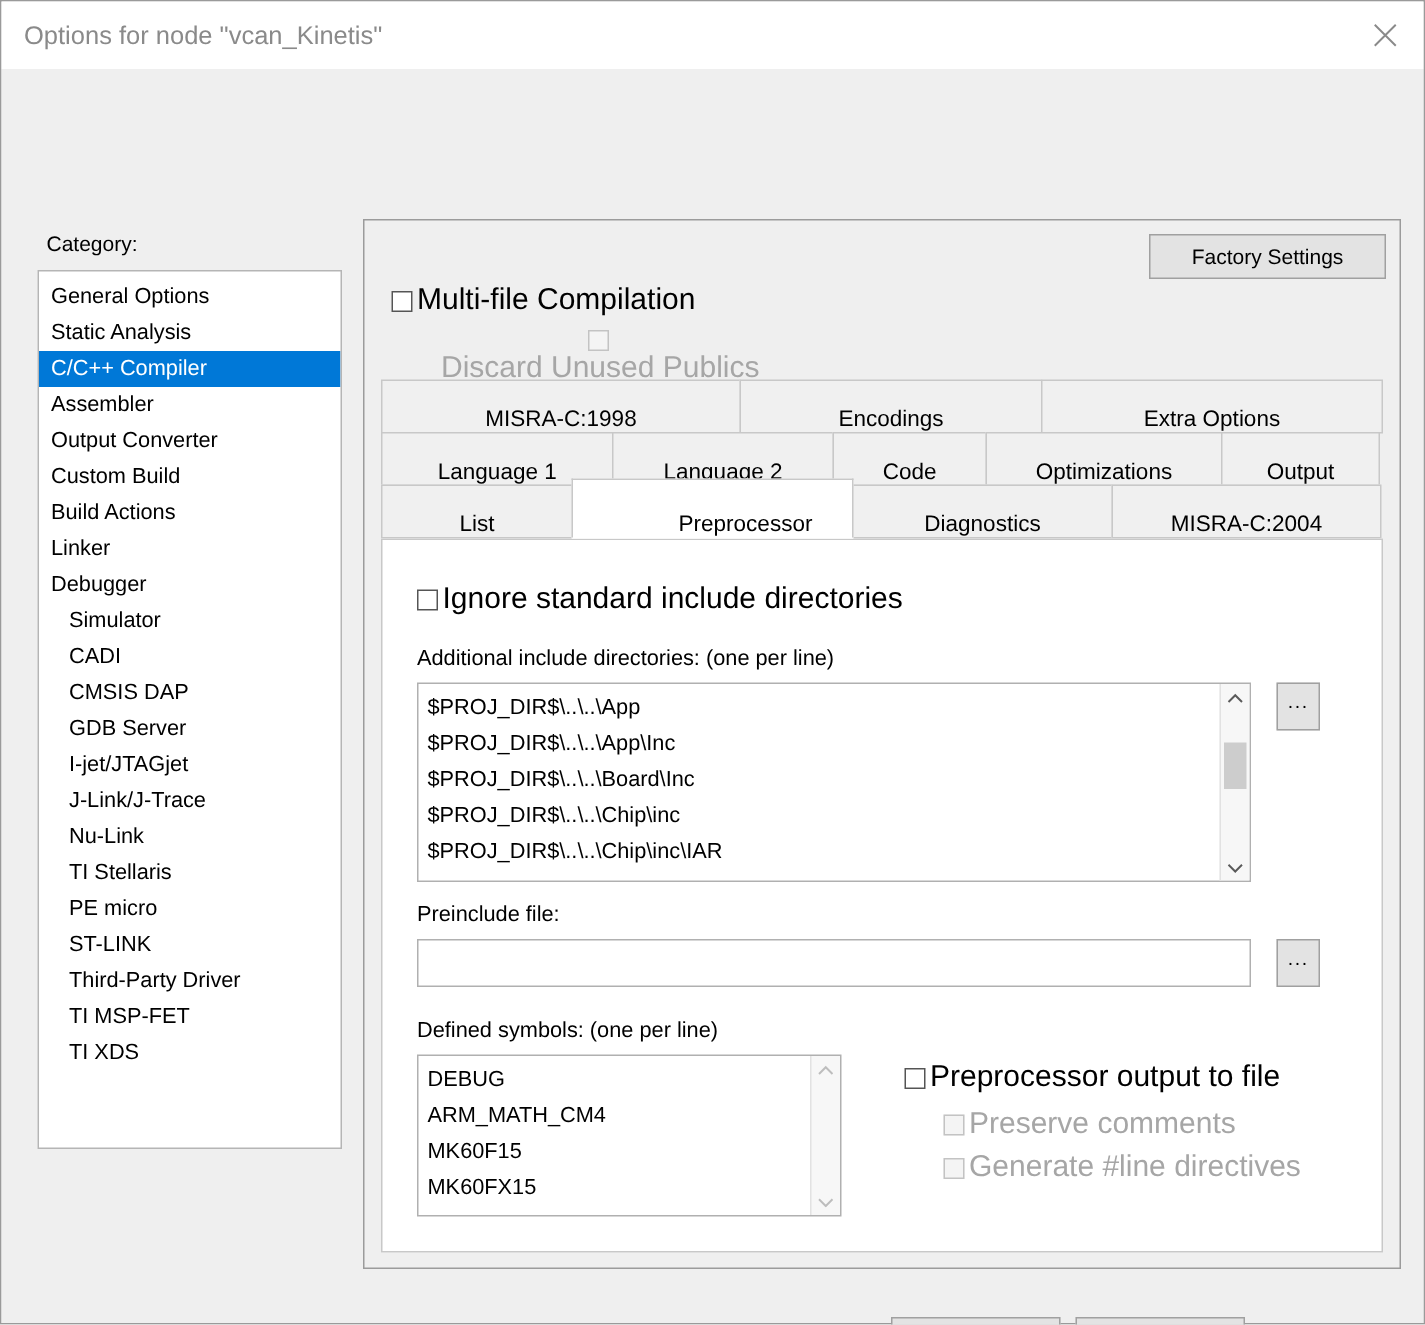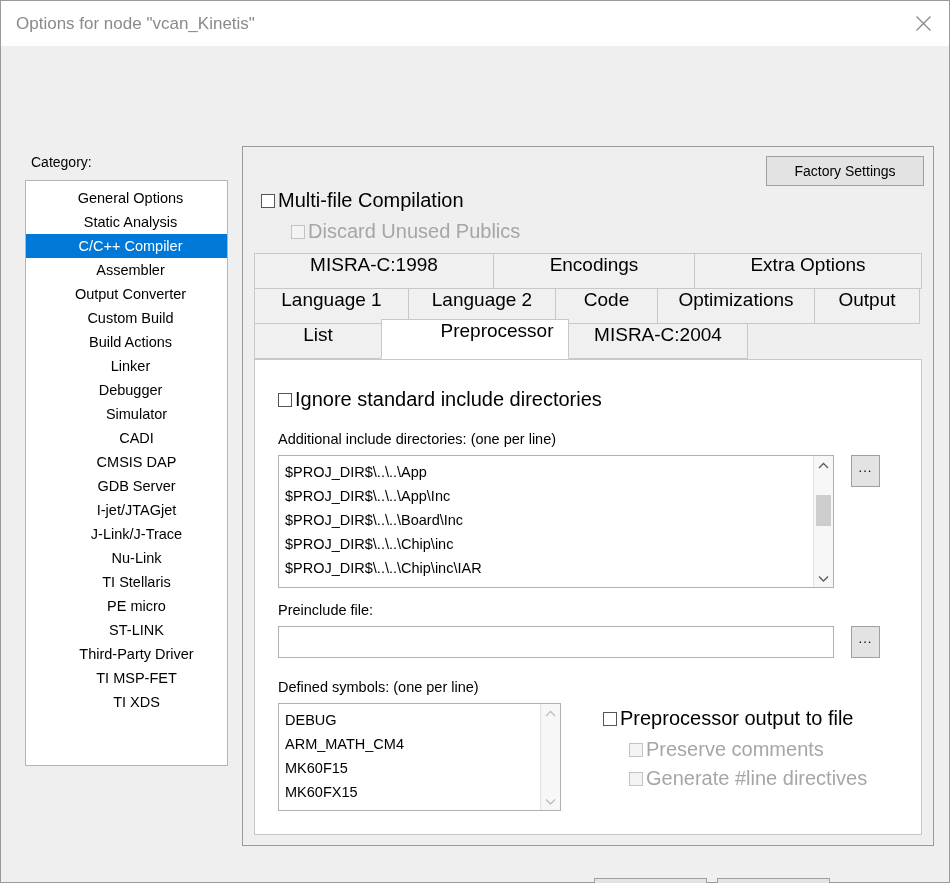--- a/index.html
+++ b/index.html
@@ -73,21 +73,20 @@
     position: absolute;
     left: 24px;
     top: 134px;
     width: 203px;
     height: 586px;
     background: #ffffff;
     border: 1px solid #b5b5b5;
     box-sizing: border-box;
     overflow: hidden;
     padding-top: 5px;
-    text-align: center;
   }
   .cat-item {
     height: 24px;
     line-height: 24px;
     font-size: 14.5px;
     padding-left: 8px;
     white-space: nowrap;
     color: #000;
     cursor: default;
   }
@@ -142,43 +141,43 @@
     background: #f4f4f4;
   }
   .cb-text {
     margin-left: 3px;
     font-size: 20px;
     color: #000;
   }
   .cb-text.disabled { color: #a6a6a6; }
 
   #multifile-row { left: 18px; top: 42px; }
-  #discard-row   { left: 48px; top: 73px; }
+  #discard-row   { left: 48px; top: 73px; flex-direction: column; }
 
   
   .tabs {
     position: absolute;
     left: 11px;
     top: 106px;
     width: 668px;
   }
   .tab-row {
     display: flex;
     height: 36px;
     margin-bottom: -1px;
     position: relative;
   }
   .tab {
     background: #f0f0f0;
     border: 1px solid #c8c8c8;
     margin-right: -1px;
     display: flex;
-    align-items: flex-start;
+    align-items: flex-end;
     justify-content: center;
-    font-size: 19px;
+    font-size: 15px;
     color: #000;
     box-sizing: border-box;
     cursor: default;
     white-space: nowrap;
   }
   .tab.active {
     background: #ffffff;
     border-bottom-color: #ffffff;
     height: 40px;
     margin-top: -4px;
@@ -396,20 +395,23 @@
               <span>Output</span>
             </div>
           </div>
           <div class="tab-row">
             <div class="tab" style="width: 128px;">
               <span>List</span>
             </div>
             <div class="tab active" style="width: 188px;">
               <span>Preprocessor</span>
             </div>
+            <div class="tab" style="width: 174px;">
+              <span>Diagnostics</span>
+            </div>
             <div class="tab" style="width: 180px;">
               <span>MISRA-C:2004</span>
             </div>
           </div>
         </div>
 
       <div class="tabpage">
 
         <div class="cb-row" id="ignore-row">
           <span class="cbox"></span>

